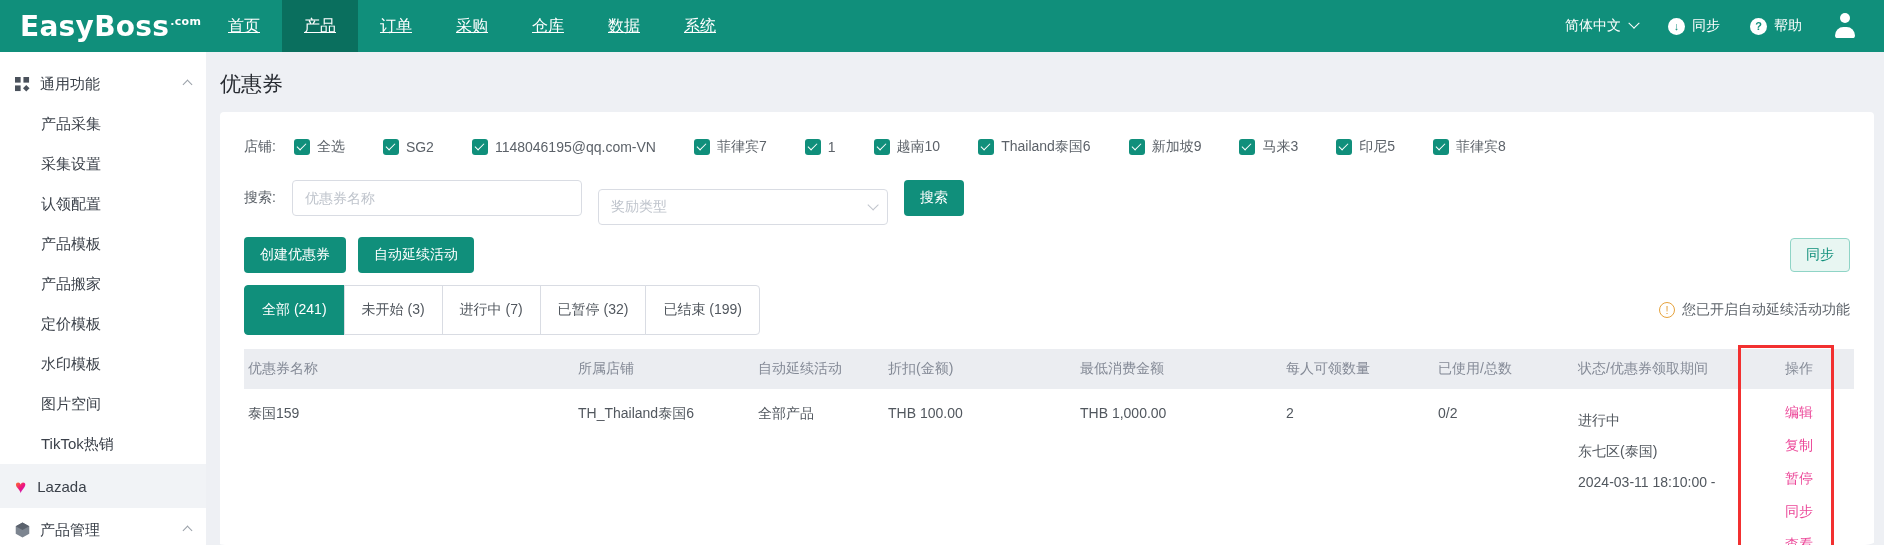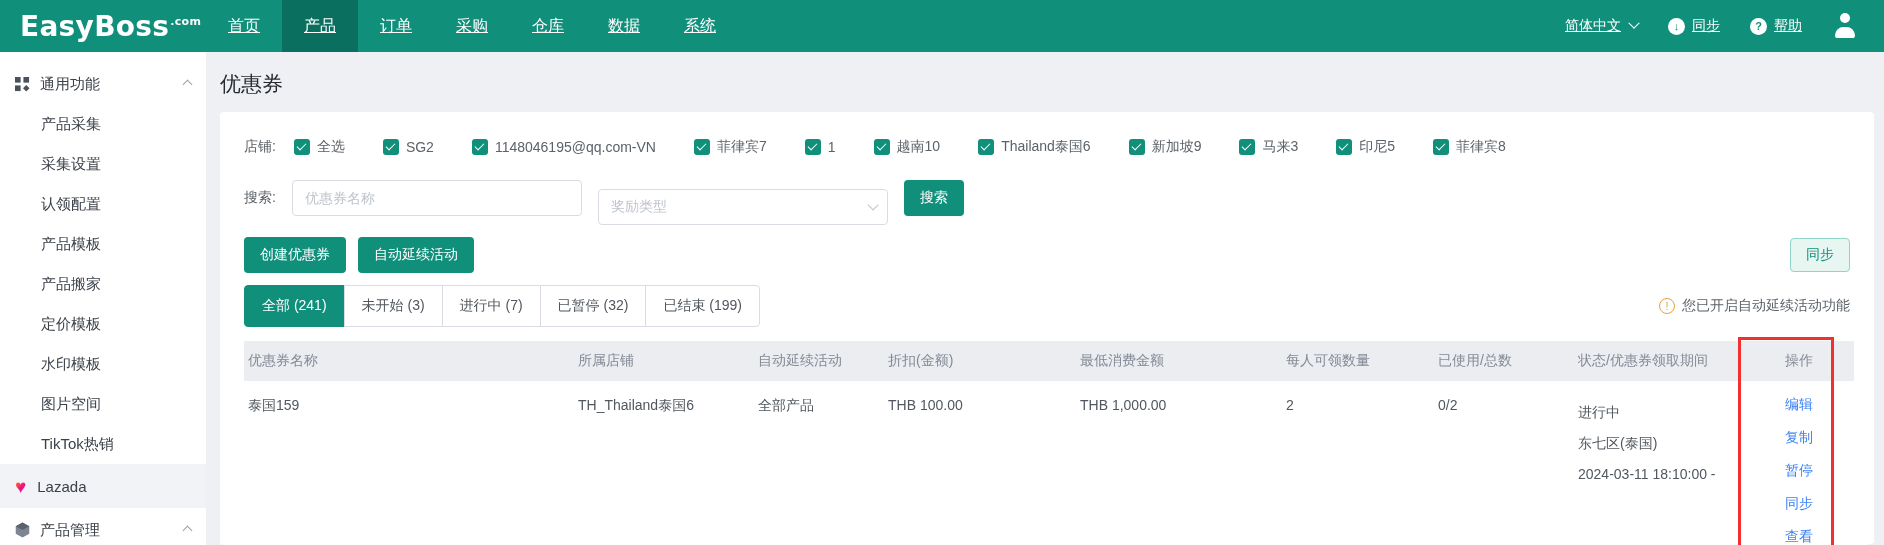--- a/index.html
+++ b/index.html
@@ -7,21 +7,21 @@
               font-family:"Liberation Sans", sans-serif; }
 
   
   .topbar { height:52px; background:#108f7b; display:flex; align-items:stretch; color:#fff; }
   .logo { width:206px; display:flex; align-items:center; padding-left:20px; cursor:pointer; }
   .logo-text { font-size:28px; font-weight:700; letter-spacing:.3px; font-family:"DejaVu Sans",sans-serif; }
   .logo-tld { font-size:11px; font-weight:700; vertical-align:super; margin-left:1px; }
   .nav { display:flex; }
   .nav-item { padding:0 22px; display:flex; align-items:center; font-size:16px; cursor:pointer;text-decoration:underline; }
   .nav-item.active { background:#0a6f5e; }
-  .top-right { margin-left:auto; display:flex; align-items:center; gap:30px; padding-right:26px; font-size:14px;text-decoration:underline; }
+  .top-right { margin-left:auto; display:flex; align-items:center; gap:30px; padding-right:26px; font-size:14px; }
   .lang { display:flex; align-items:center; gap:9px; cursor:pointer; }
   .chev-down-white { width:8px; height:8px; border-right:1.6px solid #fff; border-bottom:1.6px solid #fff;
                      transform:rotate(45deg) translate(-2px,-2px); }
   .top-link { display:flex; align-items:center; gap:7px; cursor:pointer; }
   .top-ic { width:17px; height:17px; border-radius:50%; background:#fff; color:#108f7b;
             display:inline-flex; align-items:center; justify-content:center; font-size:11px; font-weight:700; }
   .sync-ic::before { content:"↓"; }
   .help-ic::before { content:"?"; }
   .avatar { width:26px; height:26px; position:relative; cursor:pointer; }
   .avatar::before { content:""; position:absolute; top:0; left:8px; width:10px; height:10px; border-radius:50%; background:#fff; }
@@ -66,40 +66,40 @@
   .chev-down-gray { width:8px; height:8px; border-right:1.6px solid #c0c4cc; border-bottom:1.6px solid #c0c4cc;
                     transform:rotate(45deg) translateY(-3px); }
   .btn { height:36px; padding:0 16px; border-radius:4px; background:#108f7b; color:#fff; border:none;
          font-size:14px; cursor:pointer; font-family:inherit; }
 
   .toolbar-row { display:flex; align-items:center; margin-top:12px; gap:12px; }
   .btn-sync { margin-left:auto; height:34px; padding:0 15px; background:#e8f6f2; border:1px solid #8fd4c6;
               color:#108f7b; border-radius:4px; font-size:14px; cursor:pointer; font-family:inherit; }
 
   .tabs-row { display:flex; align-items:center; margin-top:12px; }
-  .tab { height:42px; display:flex; align-items:center; padding:0 17px; border:1px solid #d9dce3;
+  .tab { height:50px; display:flex; align-items:center; padding:0 17px; border:1px solid #d9dce3;
          margin-left:-1px; font-size:14px; color:#51575e; background:#fff; cursor:pointer; }
   .tab:first-child { border-radius:4px 0 0 4px; margin-left:0; }
   .tab:nth-last-child(2) { border-radius:0 4px 4px 0; }
   .tab.active { background:#108f7b; border-color:#108f7b; color:#fff; }
   .notice { margin-left:auto; display:flex; align-items:center; gap:7px; font-size:14px; color:#5c6269; }
   .warn-icon { width:16px; height:16px; min-width:16px; border:1px solid #e6a23c; border-radius:50%;
                color:#e6a23c; font-size:11px; display:flex; align-items:center; justify-content:center; }
   .warn-icon::before { content:"!"; }
 
   .table-wrap { margin-top:14px; position:relative; }
   table { width:100%; border-collapse:collapse; table-layout:fixed; }
   thead th { background:#ebedf1; height:40px; font-size:14px; color:#848a96; font-weight:400;
              text-align:left; padding:0 8px 0 4px; white-space:nowrap; overflow:hidden; }
   thead th.center { text-align:center; padding:0; }
   tbody td { padding:16px 8px 0 4px; font-size:14px; color:#51575e; vertical-align:top; height:182px;
              white-space:nowrap; overflow:hidden; }
   .status-line { line-height:31px; }
   td.ops { text-align:center; padding:7px 0 0 0; }
-  .op { display:block; color:#3b82f6; line-height:33px; cursor:pointer; text-decoration:none; font-size:14px; }
+  .op { display:block; color:#ec4899; line-height:33px; cursor:pointer; text-decoration:none; font-size:14px; }
   .annotation-box { position:absolute; top:-4px; right:16px; width:96px; height:212px;
                     border:3px solid #f23030; pointer-events:none; }
 </style>
 </head>
 <body>
 
 <header class="topbar">
   <div class="logo">
     <span class="logo-text"><span>EasyBoss</span><span class="logo-tld">.com</span></span>
   </div>

